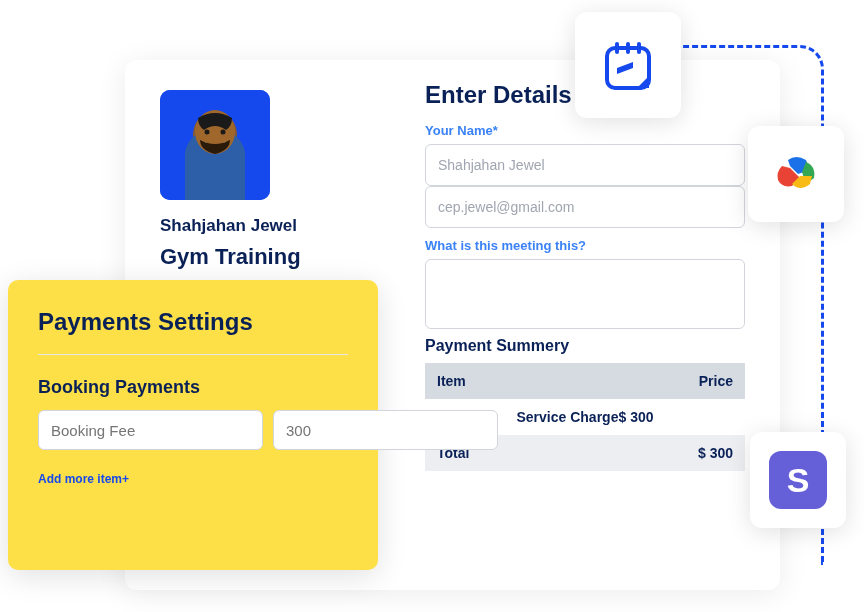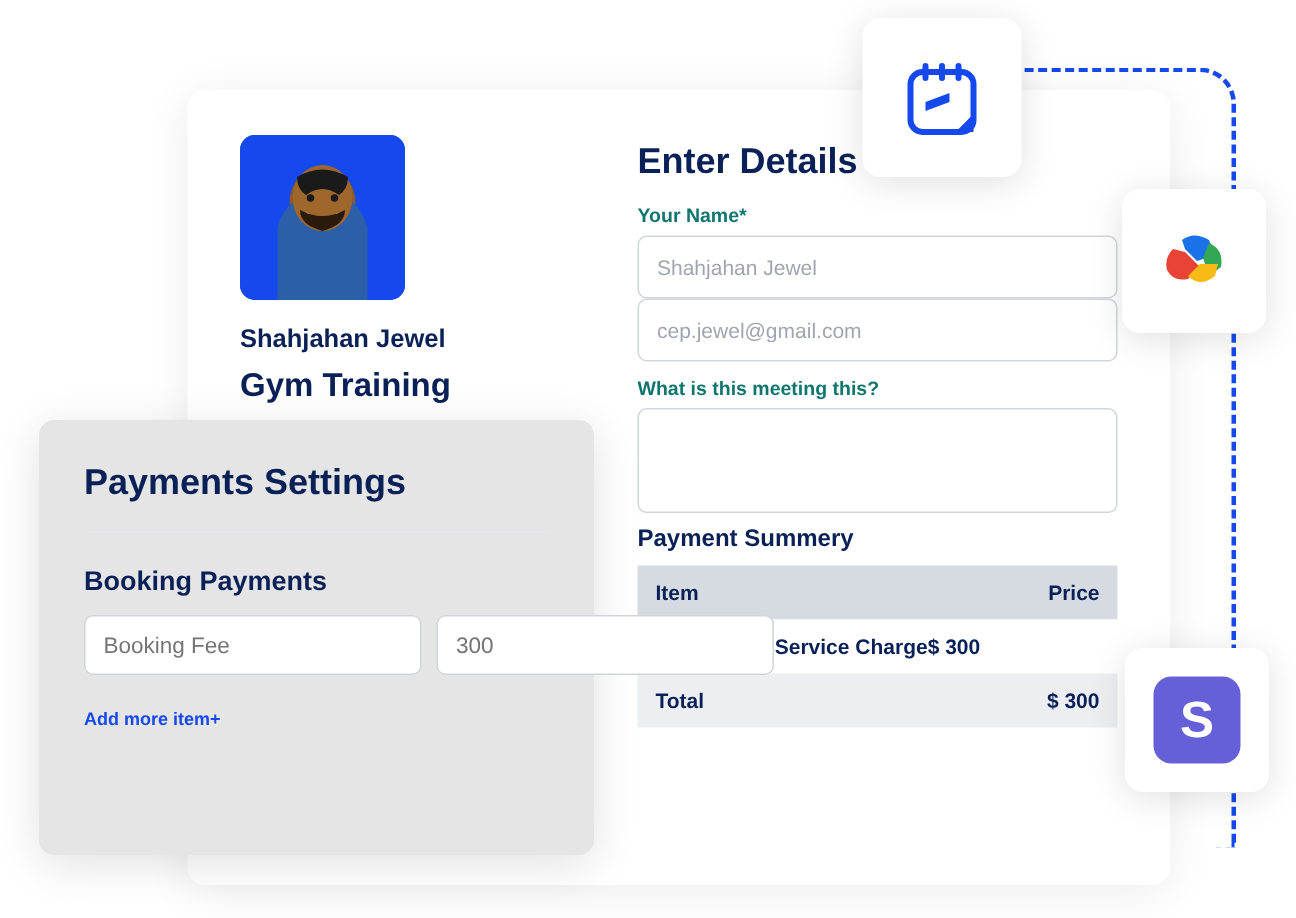--- a/index.html
+++ b/index.html
@@ -8,34 +8,34 @@
 .dashed-border { position: absolute; top: 45px; right: 40px; width: 195px; height: 520px; border-top: 3px dashed #1549ED; border-right: 3px dashed #1549ED; border-top-right-radius: 24px; }
 
 .main-card { position: absolute; top: 60px; left: 125px; width: 655px; height: 530px; background: #fff; border-radius: 12px; box-shadow: 0 4px 30px rgba(0,0,0,0.08); padding: 30px 35px; }
 
 .profile { display: flex; flex-direction: column; }
 .avatar { width: 110px; height: 110px; border-radius: 10px; background: #1549ED; position: relative; overflow: hidden; }
 .avatar svg { width: 100%; height: 100%; }
 .profile-name { margin-top: 16px; font-size: 17px; font-weight: 600; color: #0A2157; }
 .profile-service { margin-top: 8px; font-size: 22px; font-weight: 700; color: #0A2157; }
 
-.details { position: absolute; top: 34px; left: 300px; right: 35px; }
+.details { position: absolute; top: 21px; left: 300px; right: 35px; }
 .details-title { font-size: 24px; font-weight: 700; color: #0A2157; margin-bottom: 14px; }
-.label { font-size: 13px; font-weight: 600; color: #0f766e; margin-bottom: 6px; margin-top: 10px; }
+.label { font-size: 13px; font-weight: 600; color: #3b82f6; margin-bottom: 6px; margin-top: 10px; }
 .input { width: 100%; height: 42px; border: 1px solid #D1D5DB; border-radius: 6px; padding: 0 12px; font-size: 14px; color: #A0A5B0; background: #fff; }
 .textarea { width: 100%; height: 70px; border: 1px solid #D1D5DB; border-radius: 6px; padding: 10px 12px; font-size: 14px; background: #fff; resize: none; }
 
 .payment-summary { margin-top: 4px; }
 .summary-title { font-size: 16px; font-weight: 700; color: #0A2157; margin-bottom: 8px; }
 .summary-row { display: flex; justify-content: space-between; padding: 10px 12px; font-size: 14px; }
 .summary-header { background: #D6DBE2; font-weight: 600; color: #0A2157; gap: 40px; }
 .summary-body { font-weight: 700; color: #0A2157; background: #fff; justify-content: center; }
 .summary-footer { background: #ECEEF2; font-weight: 600; color: #0A2157; }
 
-.settings-card { position: absolute; top: 280px; left: 26px; width: 370px; height: 290px; background: #e5e5e5; border-radius: 10px; box-shadow: 0 6px 30px rgba(0,0,0,0.12); padding: 28px 30px; }
+.settings-card { position: absolute; top: 280px; left: 8px; width: 370px; height: 290px; background: #fde047; border-radius: 10px; box-shadow: 0 6px 30px rgba(0,0,0,0.12); padding: 28px 30px; }
 .settings-title { font-size: 24px; font-weight: 700; color: #0A2157; padding-bottom: 18px; border-bottom: 1px solid #E5E7EB; }
 .settings-subtitle { font-size: 18px; font-weight: 700; color: #0A2157; margin-top: 22px; margin-bottom: 12px; }
 .input-row { display: flex; gap: 10px; }
 .input-small { flex: 1; height: 40px; border: 1px solid #D1D5DB; border-radius: 6px; padding: 0 12px; font-size: 15px; color: #A0A5B0; background: #fff; }
 .input-small.narrow { flex: 0 0 90px; }
 .add-link { margin-top: 22px; font-size: 12px; font-weight: 600; color: #1549ED; cursor: pointer; }
 
 .float-icon { position: absolute; background: #fff; border-radius: 12px; box-shadow: 0 4px 24px rgba(0,0,0,0.12); display: flex; align-items: center; justify-content: center; }
 .icon-note { top: 12px; left: 575px; width: 106px; height: 106px; }
 .icon-gpay { top: 126px; right: 20px; width: 96px; height: 96px; }

